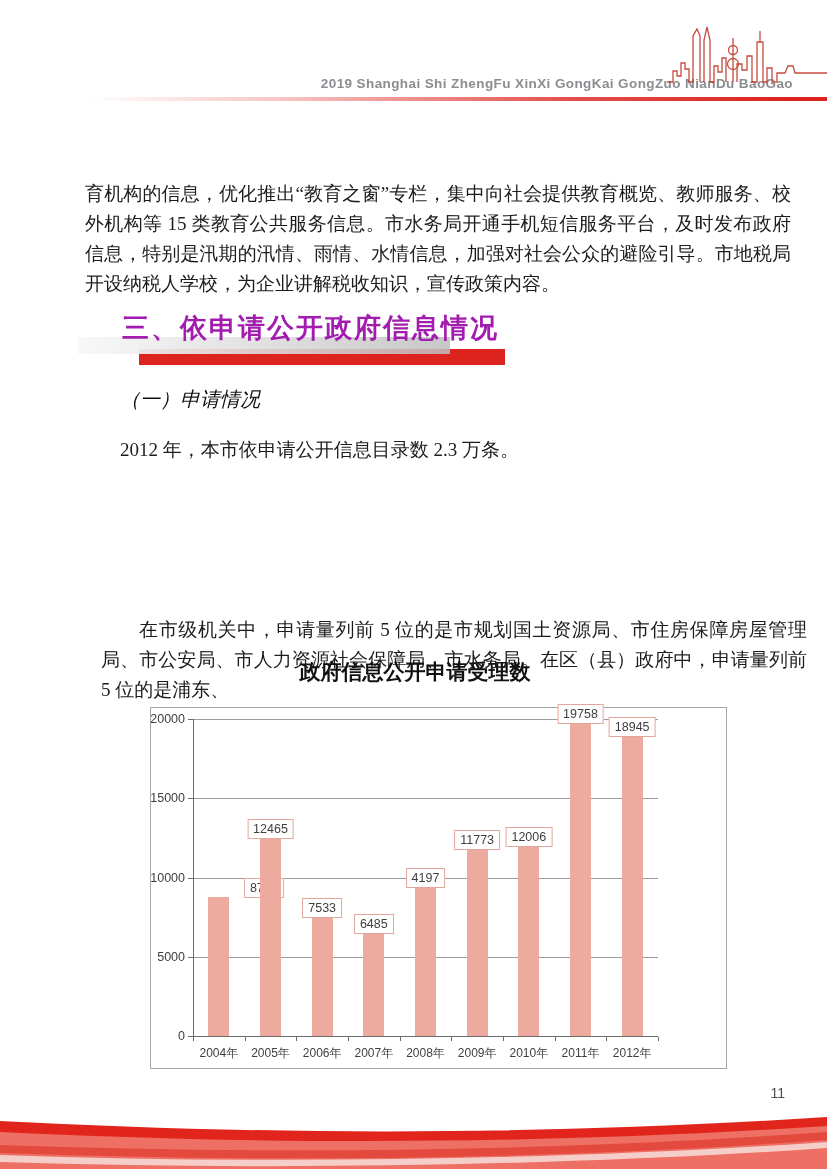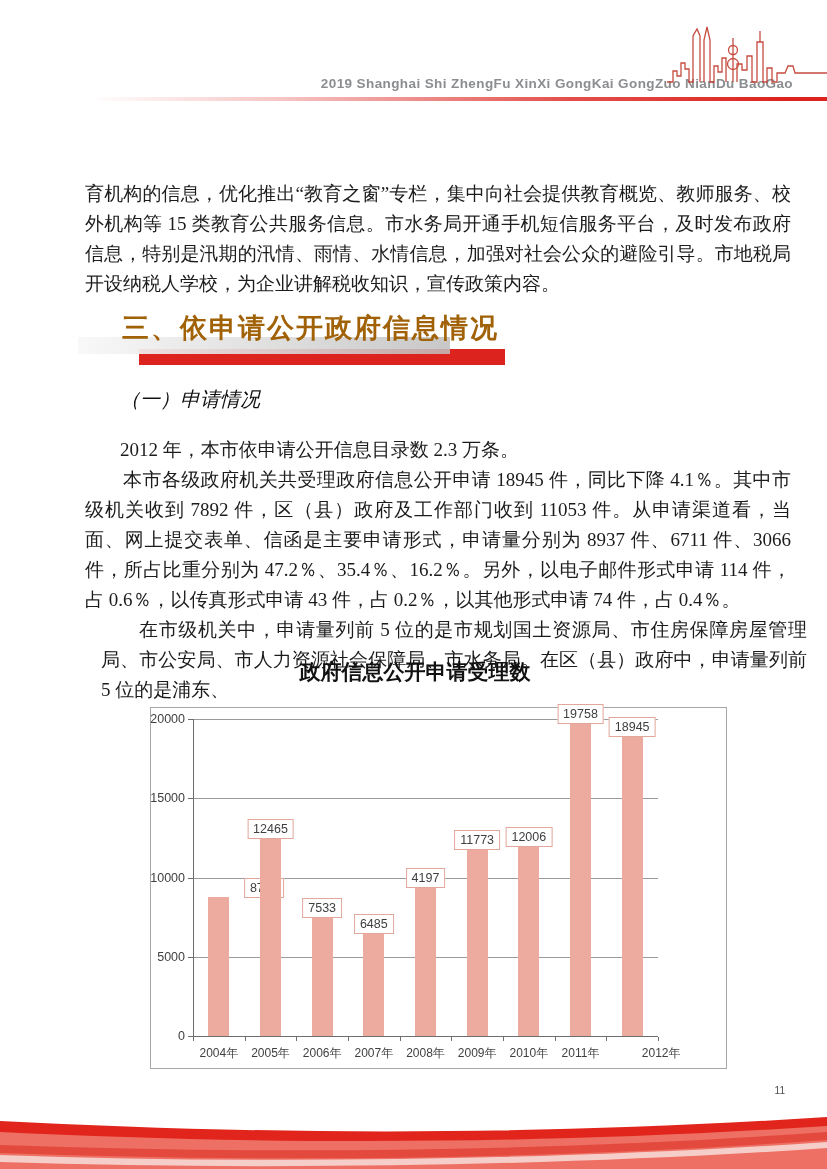--- a/index.html
+++ b/index.html
@@ -36,21 +36,21 @@
     background:var(--accent); z-index:1;
   }
   .sec-head .bar-gray{
     position:absolute; left:78px; top:27px; width:372px; height:17px;
     background:linear-gradient(to right, rgba(248,248,248,.95), rgba(190,190,190,.85));
     z-index:2;
   }
   .sec-head h2{
     position:absolute; left:122px; top:0; margin:0; z-index:3;
     font-family:"Liberation Sans","DejaVu Sans",sans-serif;
-    font-size:27px; font-weight:bold; letter-spacing:2px; color:#a16207;
+    font-size:27px; font-weight:bold; letter-spacing:2px; color:#a21caf;
   }
   
   .chart-title{
     position:absolute; left:85px; top:658px; width:660px; text-align:center;
     font-size:21px; font-weight:bold; color:#111;
   }
   .chart-box{
     position:absolute; left:150px; top:707px; width:575px; height:360px;
     border:1px solid #a6a6a6; background:#fff;
     font-family:"Liberation Sans","DejaVu Sans",sans-serif;
@@ -71,21 +71,21 @@
   .bar{position:absolute; background:var(--bar-fill);}
   .bar-label{
     position:absolute; transform:translateX(-50%);
     background:#fff; border:1px solid var(--bar-label-border);
     font-size:12.5px; color:#3f3f3f; line-height:16px; padding:1px 5px; white-space:nowrap;
   }
   
   .page-number{
     position:absolute; top:1085px; right:42px;
     font-family:"Liberation Sans","DejaVu Sans",sans-serif;
-    font-size:10px; color:#4d4d4d;
+    font-size:14px; color:#4d4d4d;
   }
   .footer-wave{position:absolute; left:0; bottom:0; width:827px; height:64px;}
 </style>
 </head>
 <body>
 
 <div class="page" style="--accent: #dc231e; --bar-fill: #edaa9e; --bar-label-border: #e2a69b; --gray-title: #8b8d90;">
 
   <div class="running-title">2019 Shanghai Shi ZhengFu XinXi GongKai GongZuo NianDu BaoGao</div>
   <svg class="skyline" width="160" height="88" viewBox="0 0 160 88">
@@ -104,21 +104,20 @@
   <p class="para p1">育机构的信息，优化推出“教育之窗”专栏，集中向社会提供教育概览、教师服务、校外机构等 15 类教育公共服务信息。市水务局开通手机短信服务平台，及时发布政府信息，特别是汛期的汛情、雨情、水情信息，加强对社会公众的避险引导。市地税局开设纳税人学校，为企业讲解税收知识，宣传政策内容。</p>
 
   <div class="sec-head">
     <div class="bar-red"></div>
     <div class="bar-gray"></div>
     <h2>三、依申请公开政府信息情况</h2>
   </div>
 
   <div class="subsection">（一）申请情况</div>
   <p class="para p2">2012 年，本市依申请公开信息目录数 2.3 万条。</p>
-  <p class="para p3 indent">本市各级政府机关共受理政府信息公开申请 18945 件，同比下降 4.1％。其中市级机关收到 7892 件，区（县）政府及工作部门收到 11053 件。从申请渠道看，当面、网上提交表单、信函是主要申请形式，申请量分别为 8937 件、6711 件、3066 件，所占比重分别为 47.2％、35.4％、16.2％。另外，以电子邮件形式申请 114 件，占 0.6％，以传真形式申请 43 件，占 0.2％，以其他形式申请 74 件，占 0.4％。</p>
   <p class="para p4 indent">在市级机关中，申请量列前 5 位的是市规划国土资源局、市住房保障房屋管理局、市公安局、市人力资源社会保障局、市水务局。在区（县）政府中，申请量列前 5 位的是浦东、</p>
 
   <div class="chart-title">政府信息公开申请受理数</div>
   <div class="chart-box" id="chart-box">
       <div class="ytick-mark" style="left: 37px; top: 328px;"></div>
       <div class="ytick-label" style="left: -6px; top: 328px;">0</div>
       <div class="gridline" style="left: 42px; top: 248.75px; width: 465px;"></div>
       <div class="ytick-mark" style="left: 37px; top: 248.75px;"></div>
       <div class="ytick-label" style="left: -6px; top: 248.75px;">5000</div>
       <div class="gridline" style="left: 42px; top: 169.5px; width: 465px;"></div>
@@ -161,21 +160,21 @@
       <div class="bar-label" style="left: 326.167px; top: 122.398px;">11773</div>
       <div class="xcat-label" style="left: 291.167px; top: 337px;">2009年</div>
       <div class="bar" style="left: 367.333px; top: 137.705px; width: 21px; height: 190.295px;"></div>
       <div class="bar-label" style="left: 377.833px; top: 118.705px;">12006</div>
       <div class="xcat-label" style="left: 342.833px; top: 337px;">2010年</div>
       <div class="bar" style="left: 419px; top: 14.8357px; width: 21px; height: 313.164px;"></div>
       <div class="bar-label" style="left: 429.5px; top: -4.1643px;">19758</div>
       <div class="xcat-label" style="left: 394.5px; top: 337px;">2011年</div>
       <div class="bar" style="left: 470.667px; top: 27.7217px; width: 21px; height: 300.278px;"></div>
       <div class="bar-label" style="left: 481.167px; top: 8.72175px;">18945</div>
-      <div class="xcat-label" style="left: 446.167px; top: 337px; margin-left: 29px;">2012年</div>
+      <div class="xcat-label" style="left: 446.167px; top: 337px;">2012年</div>
     </div>
 
   <div class="page-number">11</div>
   <svg class="footer-wave" width="827" height="64" viewBox="0 0 827 64" preserveAspectRatio="none">
     <path d="M0,24 C250,36 520,36 827,15 L827,64 L0,64 Z" fill="#ee6f63"></path>
     <path d="M0,40 C280,50 560,46 827,27 L827,35 C560,54 280,58 0,48 Z" fill="#e4493e"></path>
     <path d="M0,50 C280,60 580,54 827,37 L827,43 C580,60 280,66 0,57 Z" fill="#f6cec9"></path>
     <path d="M0,16 C250,29 520,32 827,12 L827,21 C520,41 250,39 0,27 Z" fill="#e1251c"></path>
   </svg>
 

